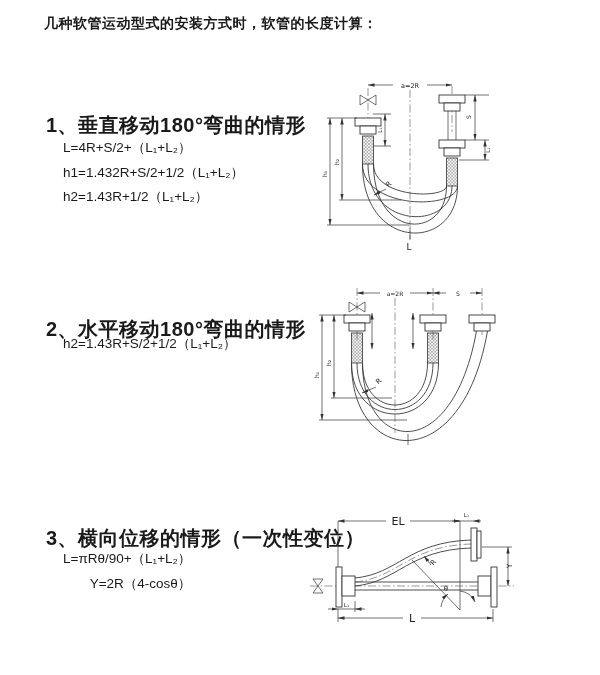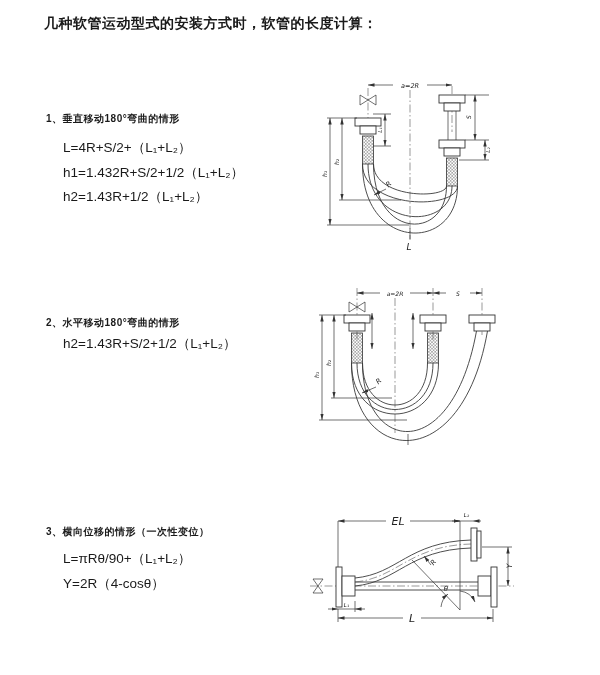--- a/index.html
+++ b/index.html
@@ -1,27 +1,27 @@
 <!DOCTYPE html>
 <html><head>
 <meta charset="utf-8">
 <style>
   html,body{margin:0;padding:0;}
   body{
     width:600px;height:675px;background:#ffffff;position:relative;overflow:hidden;
     font-family:"Liberation Sans","DejaVu Sans",sans-serif;color:#1a1a1a;
   }
   .page-title{position:absolute;left:35px;top:15px;font-size:14px;font-weight:bold;letter-spacing:.5px;margin-left:9px;}
-  .sec-heading{position:absolute;left:46px;font-size:10px;font-weight:bold;letter-spacing:.5px;white-space:nowrap;}
+  .sec-heading{position:absolute;left:46px;font-size:20px;font-weight:bold;letter-spacing:.5px;white-space:nowrap;}
   .formulas{position:absolute;left:63px;font-size:13.5px;white-space:nowrap;}
   .formulas .fline{height:24.5px;line-height:24.5px;}
   #h1{top:112px;} #f1{top:136px;}
   #h2{top:310px;margin-top:6px;} #f2{top:332px;}
-  #h3{top:525px;} #f3{top:547px;}
-  .diag{position:absolute;font-style:italic;}
+  #h3{top:525px;} #f3{top:547px;text-align:right;}
+  .diag{position:absolute;}
   #d1{left:313px;top:72px;} #d2{left:312px;top:283px;} #d3{left:308px;top:505px;}
   svg text{fill:#222;font-family:"DejaVu Sans",sans-serif;}
   .dlab{font-size:7px;}
   .dlab65{font-size:6.5px;}
   .dlab6{font-size:6px;}
   .dlab55{font-size:5.5px;}
   .dlab75{font-size:7.5px;}
   .dlab9{font-size:9px;}
   .dlab11{font-size:11px;}
   .thin{stroke:#333;stroke-width:.7;fill:none;}

